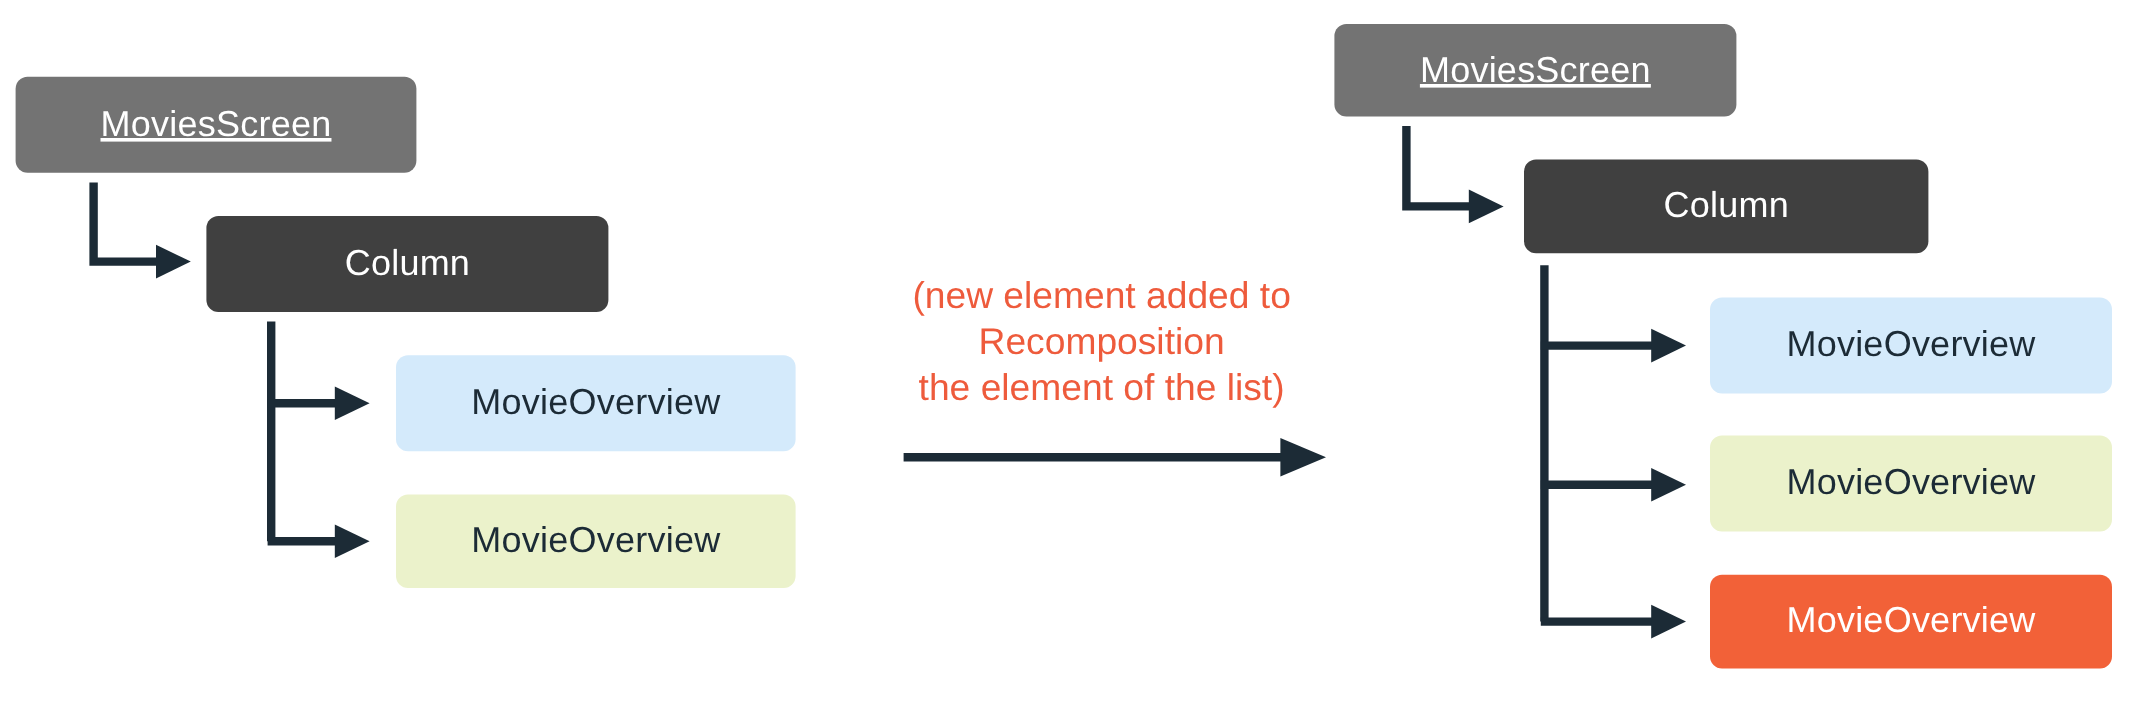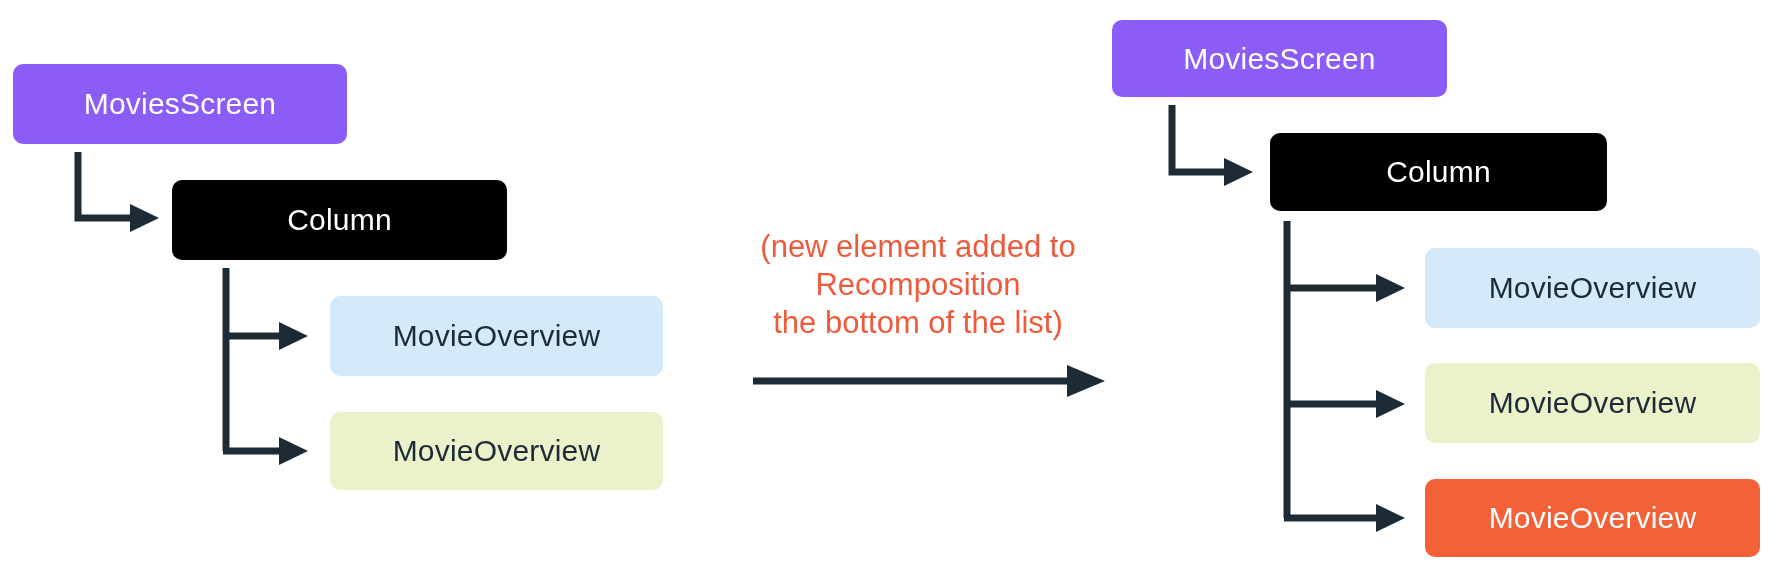--- a/index.html
+++ b/index.html
@@ -10,22 +10,22 @@
   .canvas{position:absolute;left:0;top:0;width:1779px;height:584px;}
   .node{
     position:absolute;
     border-radius:10px;
     display:flex;align-items:center;justify-content:center;
     font-size:30px;letter-spacing:0.2px;
     box-sizing:border-box;
   }
   .txt-light{color:#ffffff;}
   .txt-dark{color:#1c2b36;}
-  .bg-green{background:#8b5cf6;}
-  .bg-blue{background:#000000;}
+  .bg-green{background:#737373;text-decoration:underline;}
+  .bg-blue{background:#404040;}
   .bg-lightblue{background:#d4eafb;}
   .bg-lightyellow{background:#ebf2cb;}
   .bg-orange{background:#f26138;}
 
   
   .l-root   {left:13px;  top:64px;  width:334px; height:80px;}
   .l-column {left:172px; top:180px; width:335px; height:80px;}
   .l-child1 {left:330px; top:296px; width:333px; height:80px;}
   .l-child2 {left:330px; top:412px; width:333px; height:78px;}
 
@@ -85,21 +85,21 @@
   </svg>
 
   <div class="node bg-green txt-light l-root">MoviesScreen</div>
   <div class="node bg-blue txt-light l-column">Column</div>
   <div class="node bg-lightblue txt-dark l-child1">MovieOverview</div>
   <div class="node bg-lightyellow txt-dark l-child2">MovieOverview</div>
 
   <div class="annotation">
     <div>(new element added to</div>
     <div>Recomposition</div>
-    <div>the bottom of the list)</div>
+    <div>the element of the list)</div>
   </div>
 
   <div class="node bg-green txt-light r-root">MoviesScreen</div>
   <div class="node bg-blue txt-light r-column">Column</div>
   <div class="node bg-lightblue txt-dark r-child1">MovieOverview</div>
   <div class="node bg-lightyellow txt-dark r-child2">MovieOverview</div>
   <div class="node bg-orange txt-light r-child3">MovieOverview</div>
 
 </div>
 

